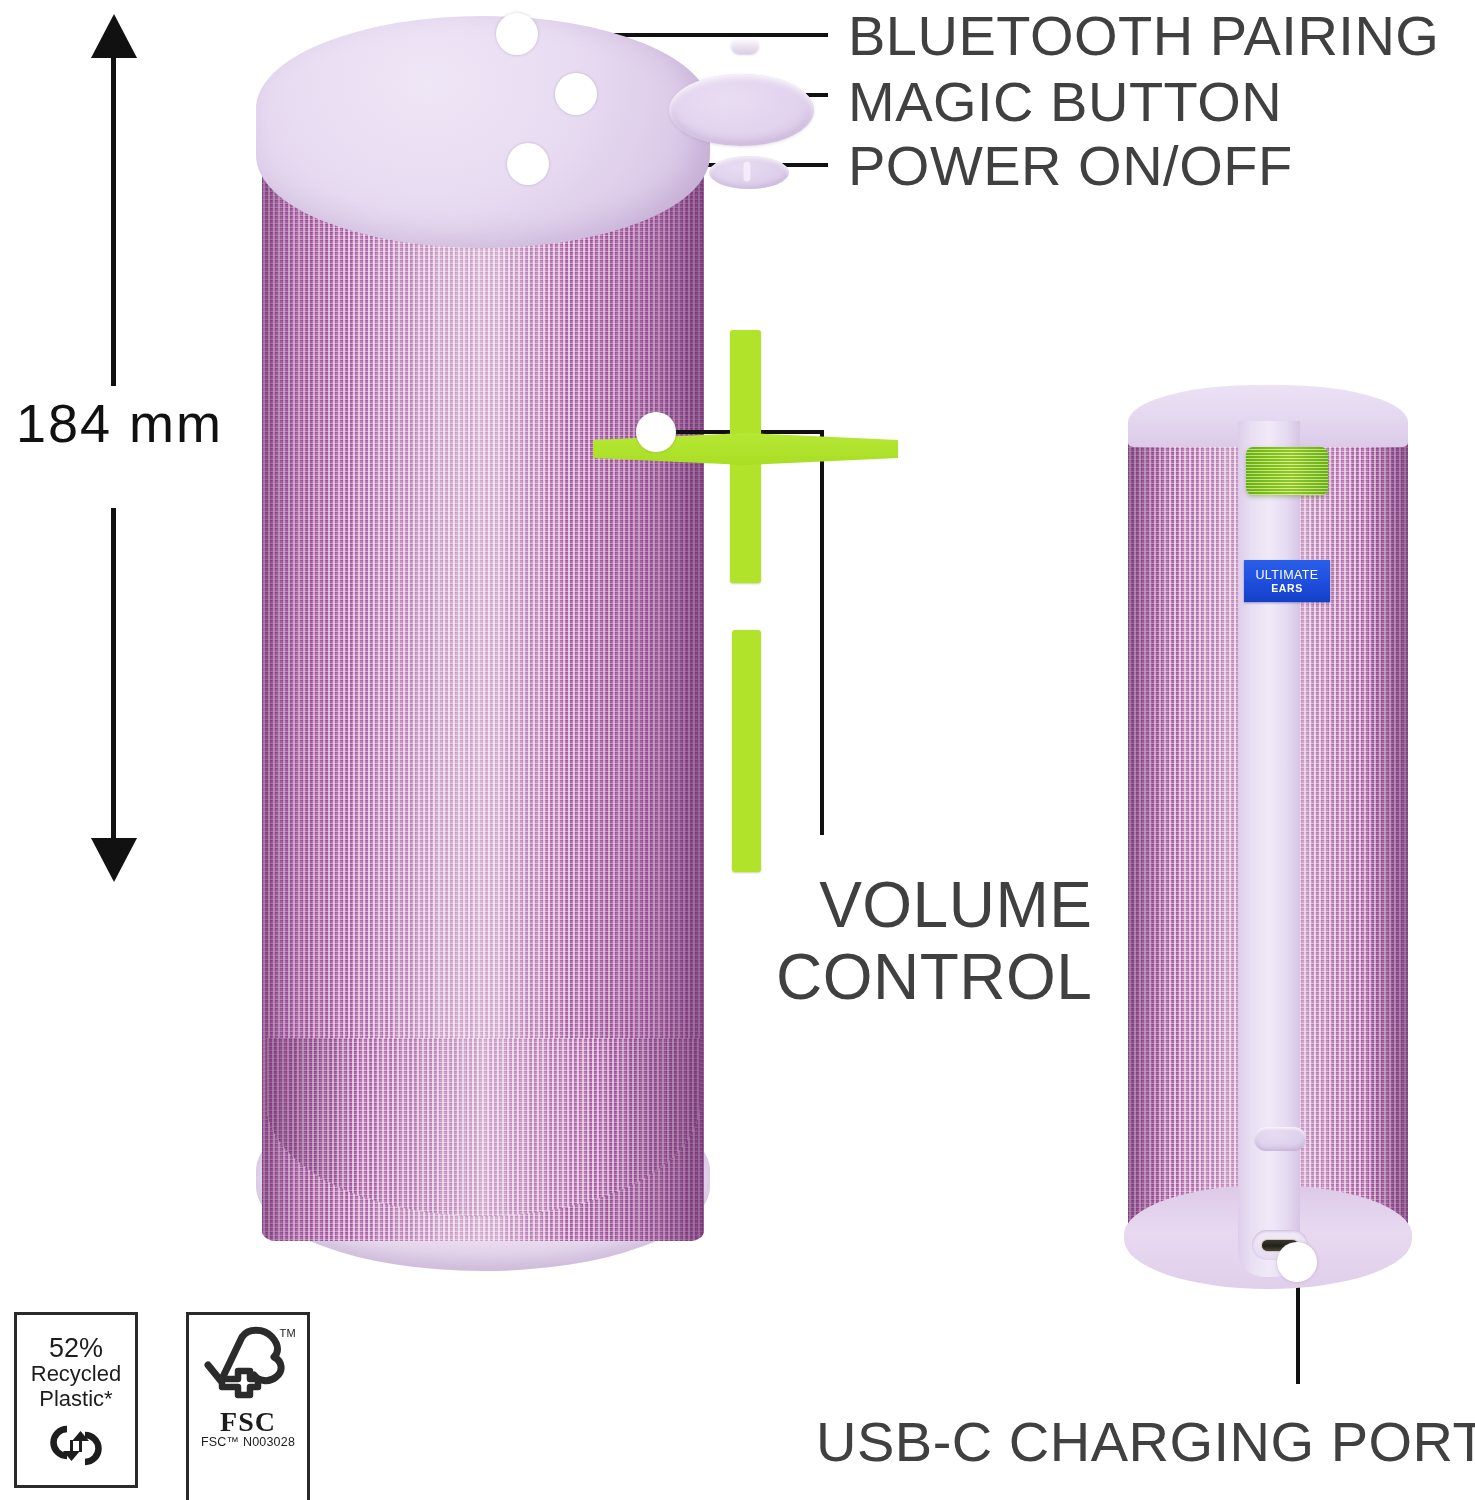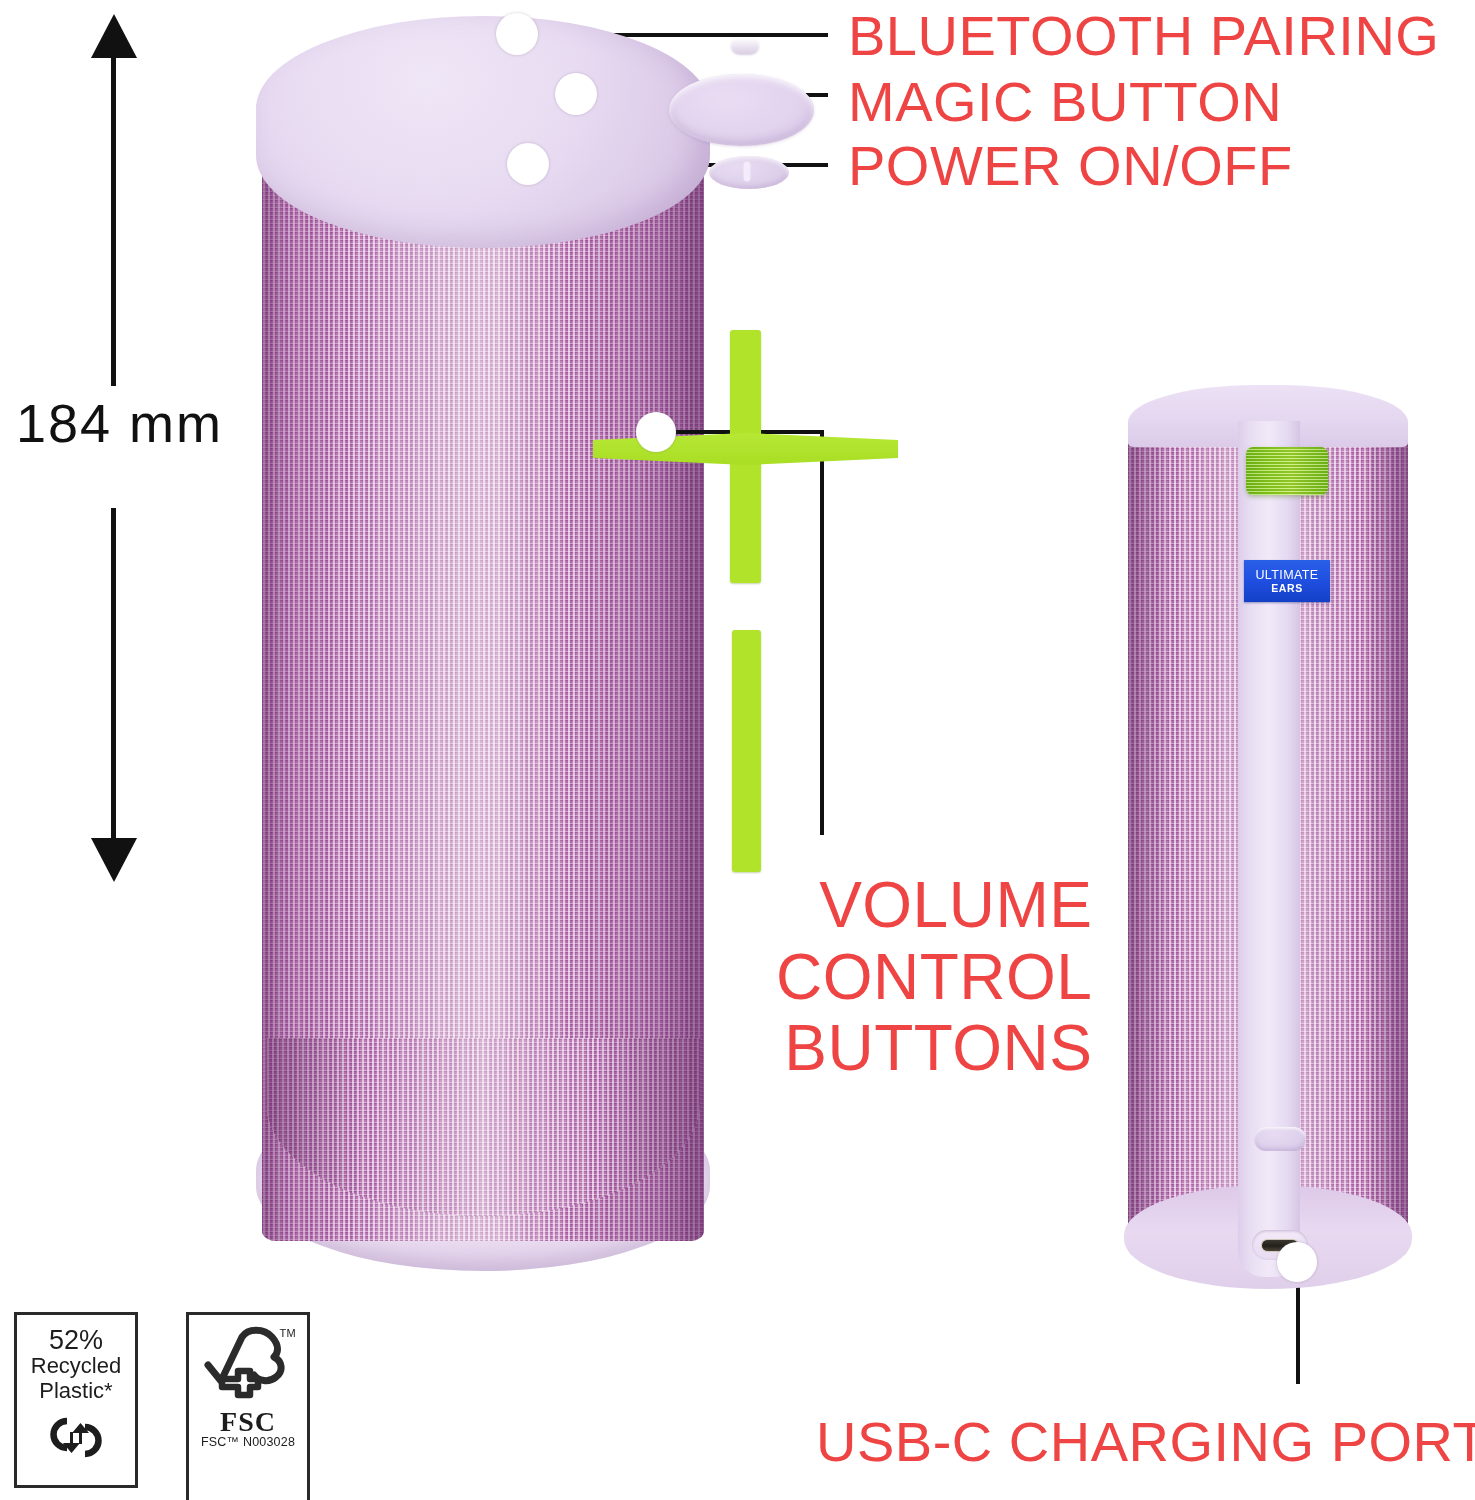--- a/index.html
+++ b/index.html
@@ -15,21 +15,21 @@
     color: #111111;
     -webkit-font-smoothing: antialiased;
   }
   #stage { position: absolute; inset: 0; }
 
   
   .callout-label {
     position: absolute;
     font-family: "Liberation Sans", sans-serif;
     font-weight: 400;
-    color: #ef4444;
+    color: #404040;
     letter-spacing: 0.5px;
     white-space: pre;
     line-height: 1.14;
   }
   .callout-label.big { font-size: 56px; }
   .callout-label.multi { font-size: 64px; line-height: 1.12; text-align: right; }
 
   
   .lead-h {
     position: absolute;
@@ -355,21 +355,21 @@
     border: 3px solid #2a2a2a;
     background: #ffffff;
     display: flex;
     flex-direction: column;
     align-items: center;
   }
   #cert-recycled {
     left: 14px; top: 1312px;
     width: 124px; height: 176px;
     justify-content: flex-start;
-    padding-top: 12px;
+    padding-top: 20px;
   }
   #cert-recycled .r-pct {
     font-size: 27px; color: #1d1d1d; line-height: 1.0; letter-spacing: 0px;
   }
   #cert-recycled .r-l1, #cert-recycled .r-l2 {
     font-size: 22px; color: #1d1d1d; line-height: 1.12;
   }
   #recycle-icon { margin-top: 6px; }
   #cert-fsc {
     left: 186px; top: 1312px;
@@ -461,21 +461,20 @@
 
   <div class="callout-label big" style="left:848px; top:4px;">BLUETOOTH PAIRING</div>
 
   <div class="callout-label big" style="left:848px; top:70px;">MAGIC BUTTON</div>
 
   <div class="callout-label big" style="left:848px; top:134px;">POWER ON/OFF</div>
 
   <div style="position:absolute; left:776px; top:870px;">
     <div class="callout-label multi" style="position:static;">VOLUME</div>
     <div class="callout-label multi" style="position:static;">CONTROL</div>
-    <div class="callout-label multi" style="position:static;">BUTTONS</div>
   </div>
 
   <div class="callout-label big" style="left:816px; top:1410px;">USB-C CHARGING PORT</div>
 
   <div class="cert-box" id="cert-recycled">
     <div class="r-pct">52%</div>
     <div class="r-l1">Recycled</div>
     <div class="r-l2">Plastic*</div>
     <svg id="recycle-icon" width="62" height="58" viewBox="0 0 62 58" fill="none">
       <path d="M22 12 A13.5 13.5 0 1 0 22 39" stroke="#1d1d1d" stroke-width="6.5" fill="none" stroke-linecap="butt"></path>

